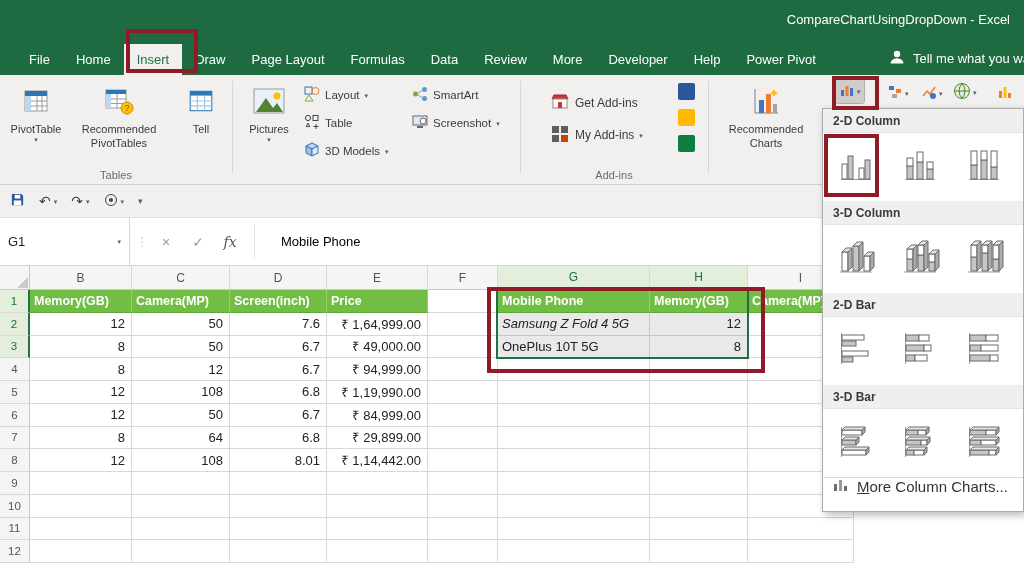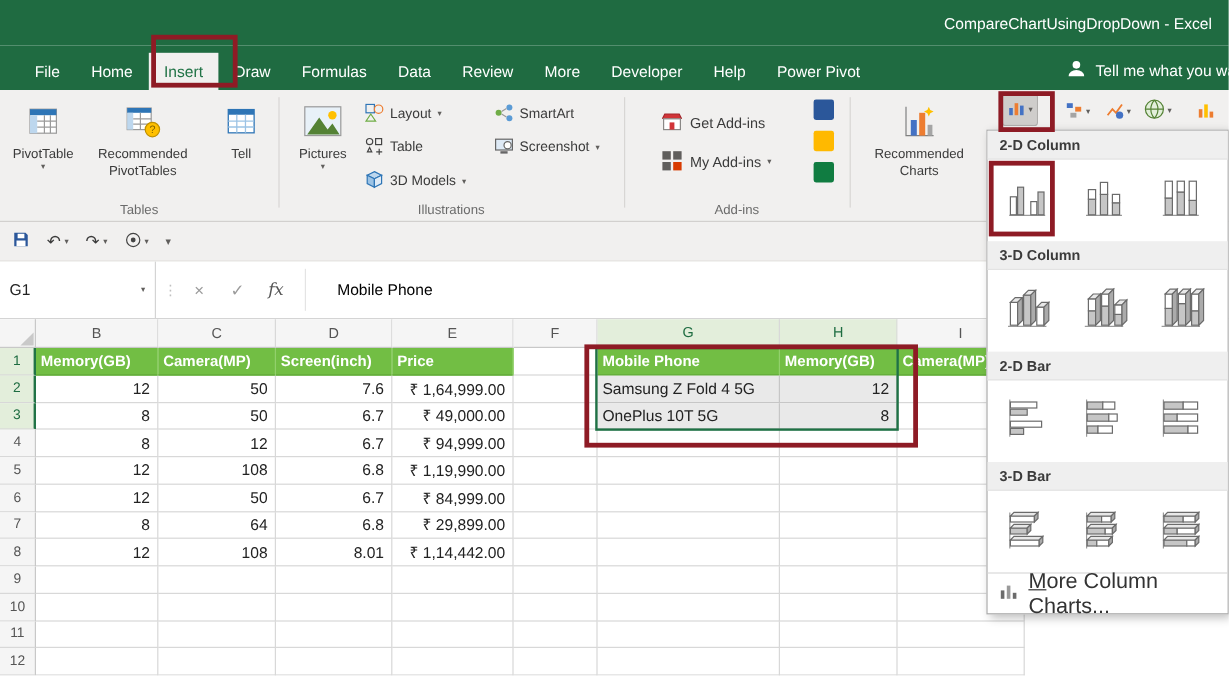--- a/index.html
+++ b/index.html
@@ -70,22 +70,22 @@
 
   .tbl-sel{position:absolute;left:496px;top:289px;width:253px;height:70px;border:2px solid #1F7145;z-index:3;pointer-events:none}
 
   
   .chartmenu{position:absolute;left:822px;top:108px;width:202px;height:404px;background:#fff;
     border:1px solid #ABABAB;box-shadow:3px 3px 8px rgba(0,0,0,.28);z-index:5}
   .msec-title{height:24px;background:#EFEFEF;border-bottom:1px solid #E3E3E3;display:flex;align-items:center;
     padding-left:10px;font-weight:bold;font-size:12px;color:#3B3B3B}
   .micons{height:68px;display:flex;align-items:center;gap:18px;padding:0 10px}
   .mib{width:46px;height:50px;display:flex;align-items:center;justify-content:center}
-  .mfooter{height:34px;border-top:1px solid #D9D9D9;display:flex;align-items:center;gap:8px;padding-left:10px;
-    font-size:18px;color:#333}
+  .mfooter{height:34px;border-top:1px solid #D9D9D9;display:flex;align-items:flex-start;gap:8px;padding-left:10px;
+    font-size:15px;color:#333}
   .mfooter-label{display:block}
   .mfooter-label::first-letter{text-decoration:underline}
 
   
   .ann{position:absolute;border:4px solid #8E1B25;z-index:10;pointer-events:none}
   #ann-insert{left:126px;top:29px;width:72px;height:44px}
   #ann-chartbtn{left:832px;top:76px;width:47px;height:34px}
   #ann-table{left:487px;top:287px;width:278px;height:86px}
   #ann-menuicon{left:824px;top:134px;width:55px;height:63px}
 </style>
@@ -94,20 +94,21 @@
 
 <div class="titlebar">
   <span>CompareChartUsingDropDown - Excel</span>
 </div>
 
 <div class="tabsbar">
   <span class="tab">File</span>
   <span class="tab">Home</span>
   <span class="tab active">Insert</span>
   <span class="tab">Draw</span>
+  <span class="tab">Page Layout</span>
   <span class="tab">Formulas</span>
   <span class="tab">Data</span>
   <span class="tab">Review</span>
   <span class="tab">More</span>
   <span class="tab">Developer</span>
   <span class="tab">Help</span>
   <span class="tab">Power Pivot</span>
   <span class="tellme">
     <span>
       <svg width="18" height="18" viewBox="0 0 18 18">
@@ -226,21 +227,20 @@
     <span>
       <svg width="16" height="16" viewBox="0 0 16 16">
           <rect x="1" y="2" width="14" height="9" fill="#DEEAF6" stroke="#666"></rect>
           <rect x="5" y="12" width="6" height="2" fill="#666"></rect>
           <circle cx="11" cy="7" r="3" fill="#fff" stroke="#666"></circle>
         </svg>
     </span>
     <span>Screenshot</span>
     <span class="caret">▾</span>
   </div>
-  <div class="glabel" style="left:232px;width:288px">Illustrations</div>
   <div class="gsep" style="left:520px"></div>
 
   <div class="smallitem" style="left:550px;top:16px;font-size:12px">
     <span>
       <svg width="20" height="20" viewBox="0 0 20 20">
           <path d="M2 7l2-4h12l2 4" fill="#D13438" stroke="#A4262C"></path>
           <rect x="3" y="7" width="14" height="9" fill="#fff" stroke="#8A8886"></rect>
           <rect x="8" y="10" width="4" height="6" fill="#D13438"></rect>
         </svg>
     </span>
@@ -398,21 +398,21 @@
         <div class="cell hdr" style="width: 98px;">Memory(GB)</div>
         <div class="cell hdr" style="width: 106px;">Camera(MP)</div>
       </div>
       <div class="grid-row">
         <div class="row-h sel">2</div>
         <div class="cell num" style="width: 102px;">12</div>
         <div class="cell num" style="width: 98px;">50</div>
         <div class="cell num" style="width: 97px;">7.6</div>
         <div class="cell num" style="width: 101px;">₹ 1,64,999.00</div>
         <div class="cell" style="width: 70px;"></div>
-        <div class="cell tbl" style="width: 152px;">Samsung Z Fold 4 5G</div>
+        <div class="cell tbl" style="width: 152px; font-style: italic;">Samsung Z Fold 4 5G</div>
         <div class="cell tbl num" style="width: 98px;">12</div>
         <div class="cell" style="width: 106px;"></div>
       </div>
       <div class="grid-row">
         <div class="row-h sel">3</div>
         <div class="cell num" style="width: 102px;">8</div>
         <div class="cell num" style="width: 98px;">50</div>
         <div class="cell num" style="width: 97px;">6.7</div>
         <div class="cell num" style="width: 101px;">₹ 49,000.00</div>
         <div class="cell" style="width: 70px;"></div>

